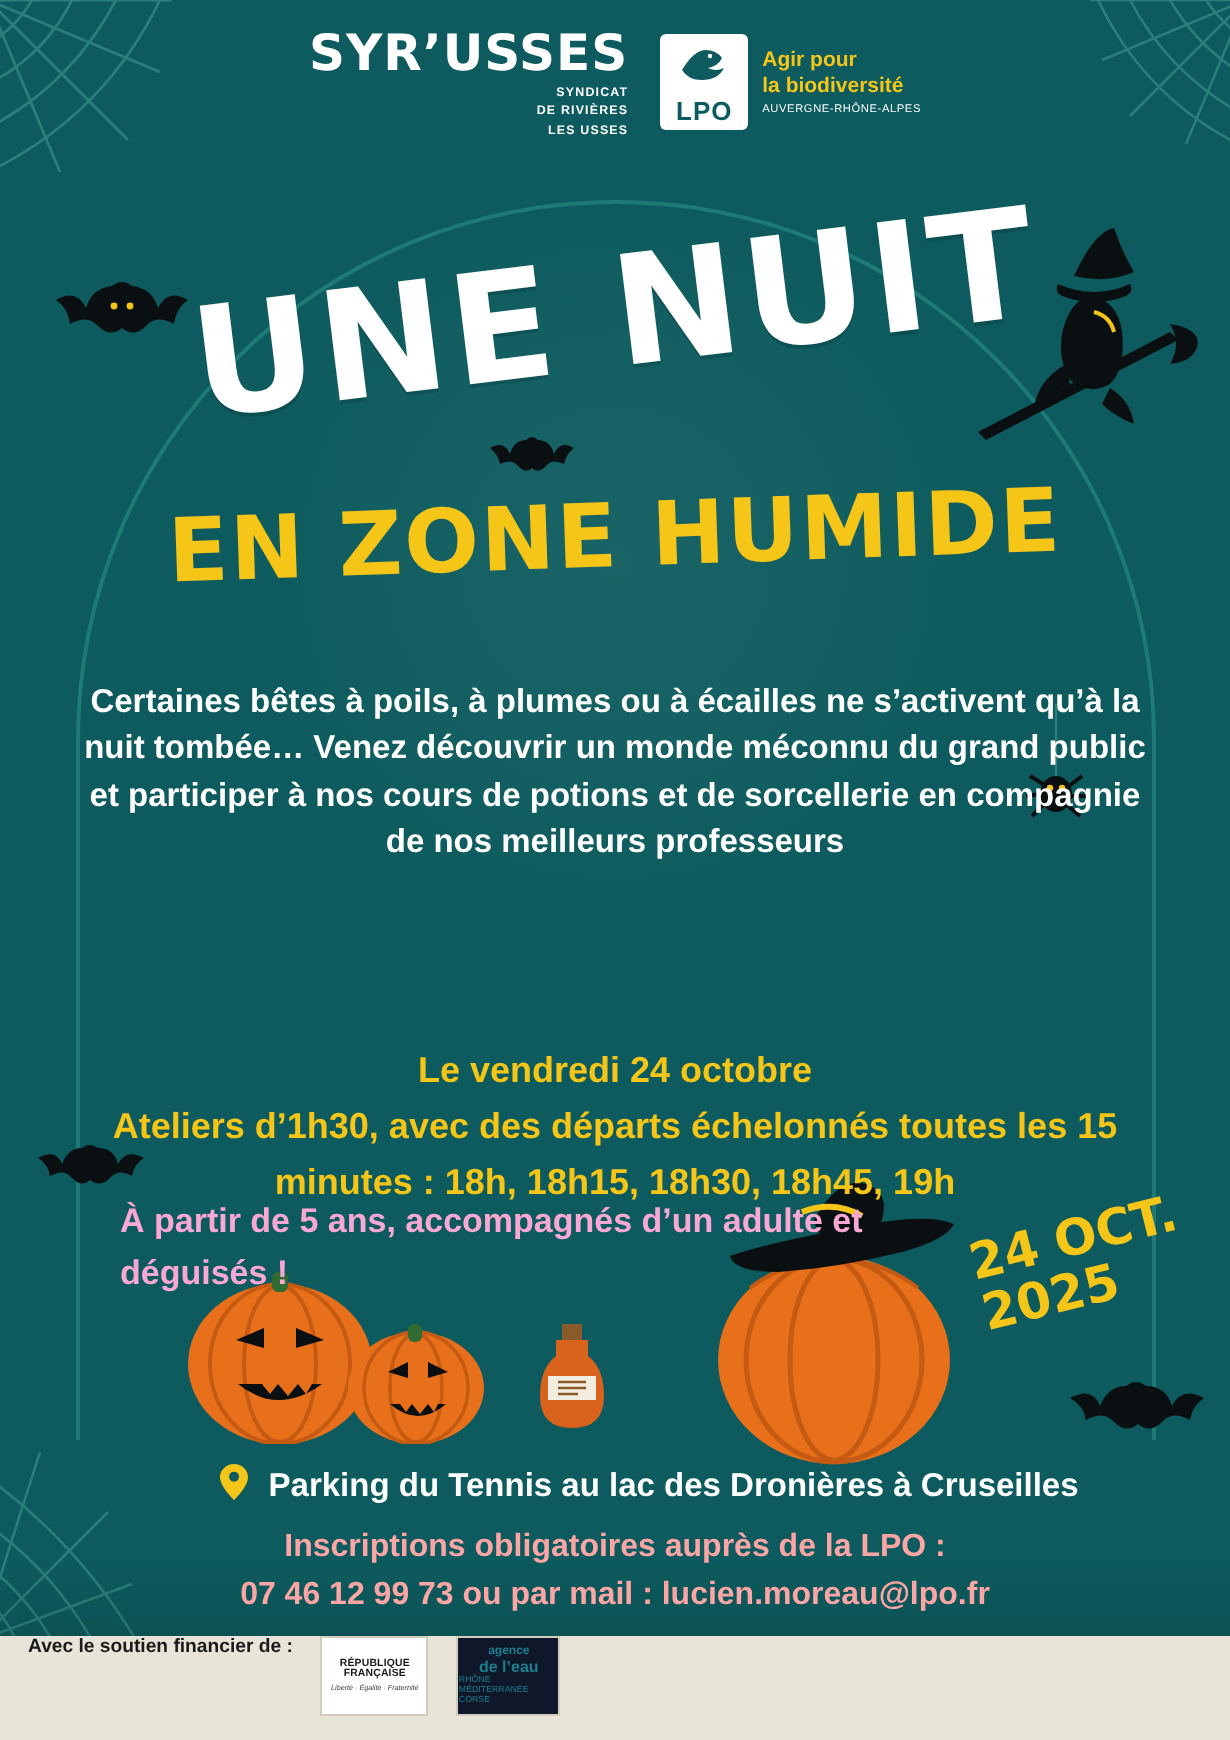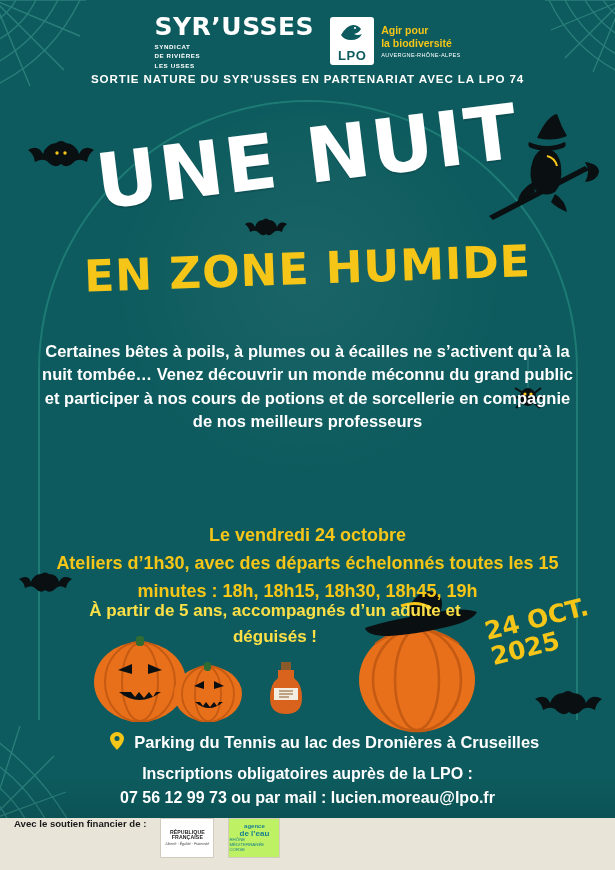--- a/index.html
+++ b/index.html
@@ -27,21 +27,21 @@
     pointer-events: none;
   }
 
   
   .logos {
     position: absolute;
     top: 12px; left: 0; width: 100%;
     display: flex; justify-content: center; align-items: center;
     gap: 16px;
   }
-  .logo-syr { text-align: left; color: #ffffff; }
+  .logo-syr { text-align: right; color: #ffffff; }
   .logo-syr .word {
     font-size: 25px; font-weight: bold; letter-spacing: .5px;
     font-family: "DejaVu Sans", sans-serif;
   }
   .logo-syr .sub {
     font-size: 6.2px; letter-spacing: .6px; line-height: 1.5;
     margin-top: 1px; font-weight: bold;
   }
   .logo-lpo { display: flex; align-items: center; gap: 7px; }
   .lpo-mark {
@@ -90,61 +90,61 @@
     text-align: center; color: #ffffff;
     font-size: 16.5px; font-weight: bold; line-height: 1.42;
   }
   .dates {
     position: absolute; left: 30px; width: 555px; top: 522px;
     text-align: center; color: #f5c518;
     font-size: 18px; font-weight: bold; line-height: 1.55;
   }
   .ages {
     position: absolute; left: 60px; width: 430px; top: 598px;
-    text-align: center; color: #fde047;
+    text-align: left; color: #f9a8d4;
     font-size: 17px; font-weight: bold; line-height: 1.55;
   }
 
   
   .stamp {
     position: absolute; right: 22px; top: 606px;
     color: #f5c518; font-size: 25px; font-weight: bold;
     line-height: 1.05; transform: rotate(-14deg);
     font-family: "DejaVu Sans", sans-serif; text-align: left;
   }
 
   
   .location {
     position: absolute; left: 0; width: 100%; top: 732px;
     text-align: center; color: #ffffff;
     font-size: 16.5px; font-weight: bold; margin-left: 17px;
   }
   .pin { display: inline-block; vertical-align: -2px; margin-right: 6px; }
   .contact {
     position: absolute; left: 0; width: 100%; top: 762px;
-    text-align: center; color: #ffffff;
+    text-align: center; color: #fca5a5;
     font-size: 16px; font-weight: bold; line-height: 1.5;
   }
 
   
   .footer {
     position: absolute; left: 0; bottom: 0; width: 100%; height: 52px;
     background: #e9e4d8;
     display: flex; align-items: flex-start; gap: 14px; padding-left: 14px;
   }
   .footer-text { font-size: 9.6px; color: #1a1a1a; font-weight: bold; }
   .fr-logo {
     width: 54px; height: 40px; background: #ffffff; border: 1px solid #d2ccbe;
     display: flex; flex-direction: column; align-items: center; justify-content: center;
     line-height: 1.05;
   }
   .fr-logo .fl { font-size: 5.2px; font-weight: bold; color: #1a1a1a; letter-spacing: .1px; }
   .fr-logo .motto { font-size: 3.6px; color: #444; margin-top: 2px; font-style: italic; }
   .ae-logo {
-    width: 52px; height: 40px; background: #bef264; border: 1px solid #d2ccbe;
+    width: 52px; height: 40px; background: #0f172a; border: 1px solid #d2ccbe;
     display: flex; flex-direction: column; align-items: center; justify-content: center;
     line-height: 1.1;
   }
   .ae-logo .a1 { font-size: 6px; font-weight: bold; color: #1b7f8e; }
   .ae-logo .a2 { font-size: 8px; font-weight: bold; color: #1b7f8e; }
   .ae-logo .a3 { font-size: 4.4px; color: #1b7f8e; }
 
   
   .art { position: absolute; pointer-events: none; }
   .moon {
@@ -319,21 +319,20 @@
         <div class="lpo-text">LPO</div>
       </div>
       <div>
         <div class="lpo-tag">Agir pour</div>
         <div class="lpo-tag l2">la biodiversité</div>
         <div class="lpo-region">AUVERGNE-RHÔNE-ALPES</div>
       </div>
     </div>
   </div>
 
-  <div class="kicker">SORTIE NATURE DU SYR’USSES EN PARTENARIAT AVEC LA LPO 74</div>
 
   <div class="title-main">UNE NUIT</div>
   <div class="title-sub">EN ZONE HUMIDE</div>
 
   <div class="para">Certaines bêtes à poils, à plumes ou à écailles ne s’activent qu’à la nuit tombée… Venez découvrir un monde méconnu du grand public et participer à nos cours de potions et de sorcellerie en compagnie de nos meilleurs professeurs</div>
   <div class="dates" style="white-space:pre-line">Le vendredi 24 octobre
 Ateliers d’1h30, avec des départs échelonnés toutes les 15 minutes : 18h, 18h15, 18h30, 18h45, 19h</div>
   <div class="ages">À partir de 5 ans, accompagnés d’un adulte et déguisés !</div>
 
   <div class="stamp">
@@ -346,21 +345,21 @@
       <svg width="14" height="18" viewBox="0 0 14 18">
         <path fill="#f5c518" d="M7 0 C3.2 0 0 3 0 6.6 C0 11.4 7 18 7 18 C7 18 14 11.4 14 6.6 C14 3 10.8 0 7 0 z"></path>
         <circle cx="7" cy="6.4" r="2.5" fill="#0d5b5e"></circle>
       </svg>
     </span>
     <span>Parking du Tennis au lac des Dronières à Cruseilles</span>
   </div>
 
   <div class="contact">
     <div>Inscriptions obligatoires auprès de la LPO :</div>
-    <div>07 56 12 99 73 ou par mail : lucien.moreau@lpo.fr</div>
+    <div>07 46 12 99 73 ou par mail : lucien.moreau@lpo.fr</div>
   </div>
 
   <div class="footer">
     <div class="footer-text">Avec le soutien financier de :</div>
     <div class="fr-logo">
       <div class="fl">RÉPUBLIQUE</div>
       <div class="fl">FRANÇAISE</div>
       <div class="motto">Liberté · Égalité · Fraternité</div>
     </div>
     <div class="ae-logo">

